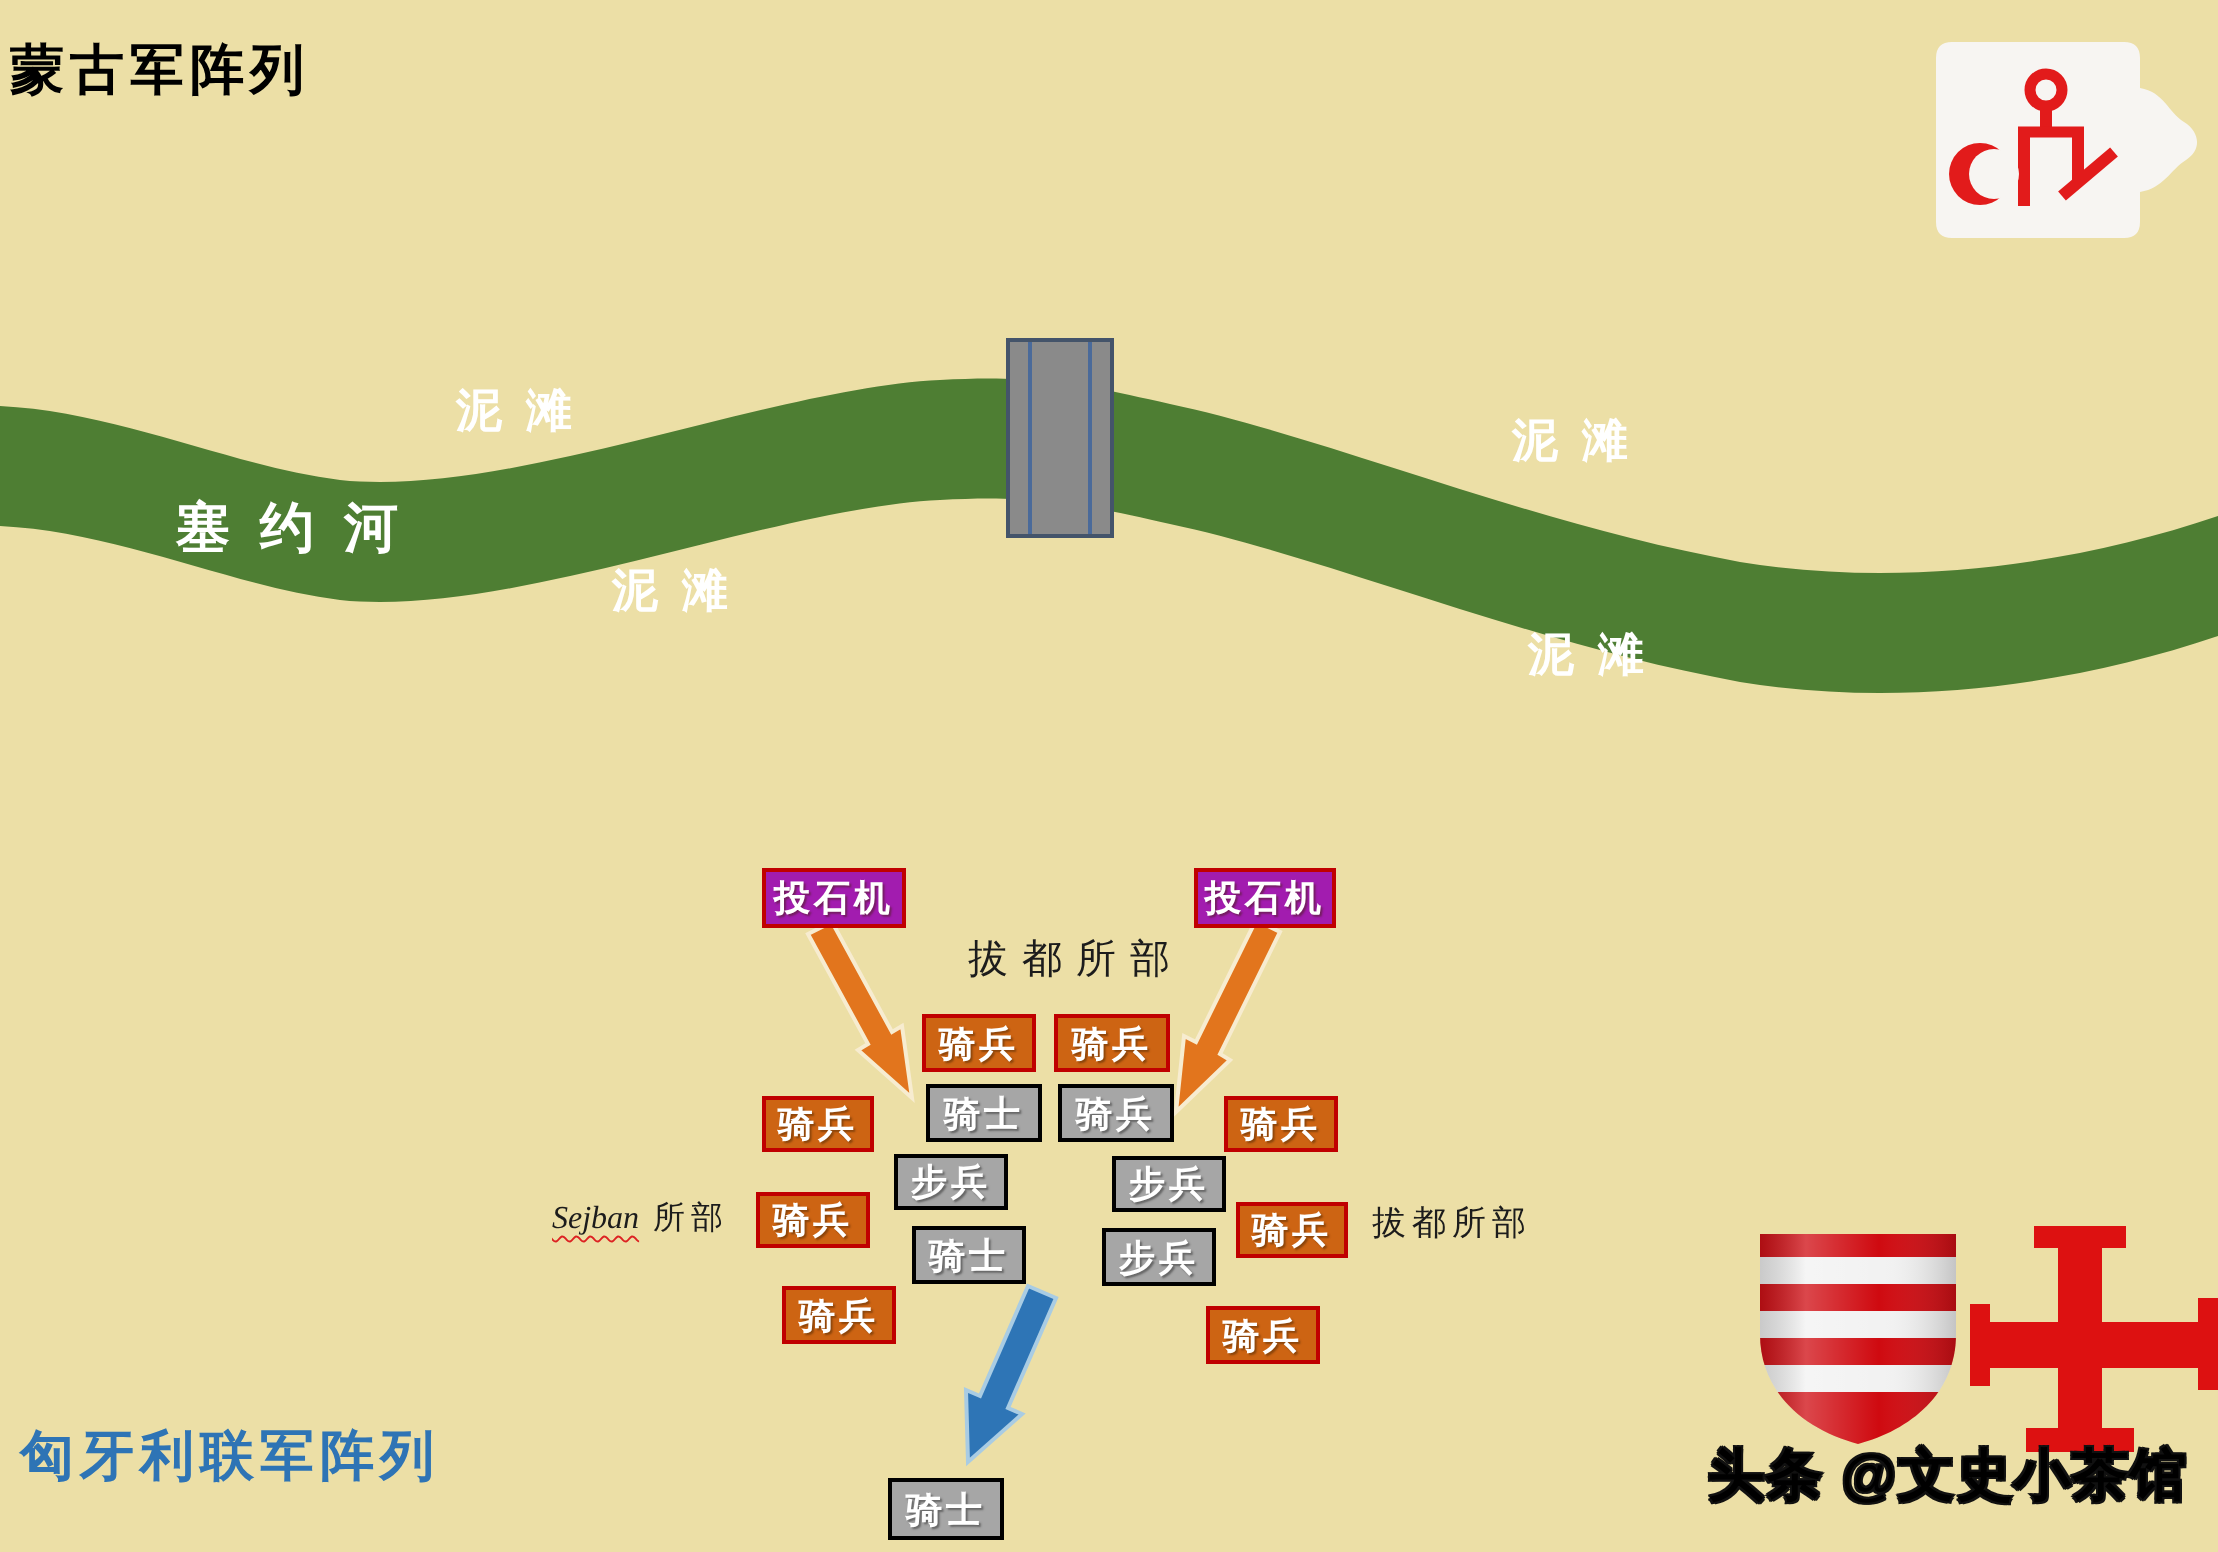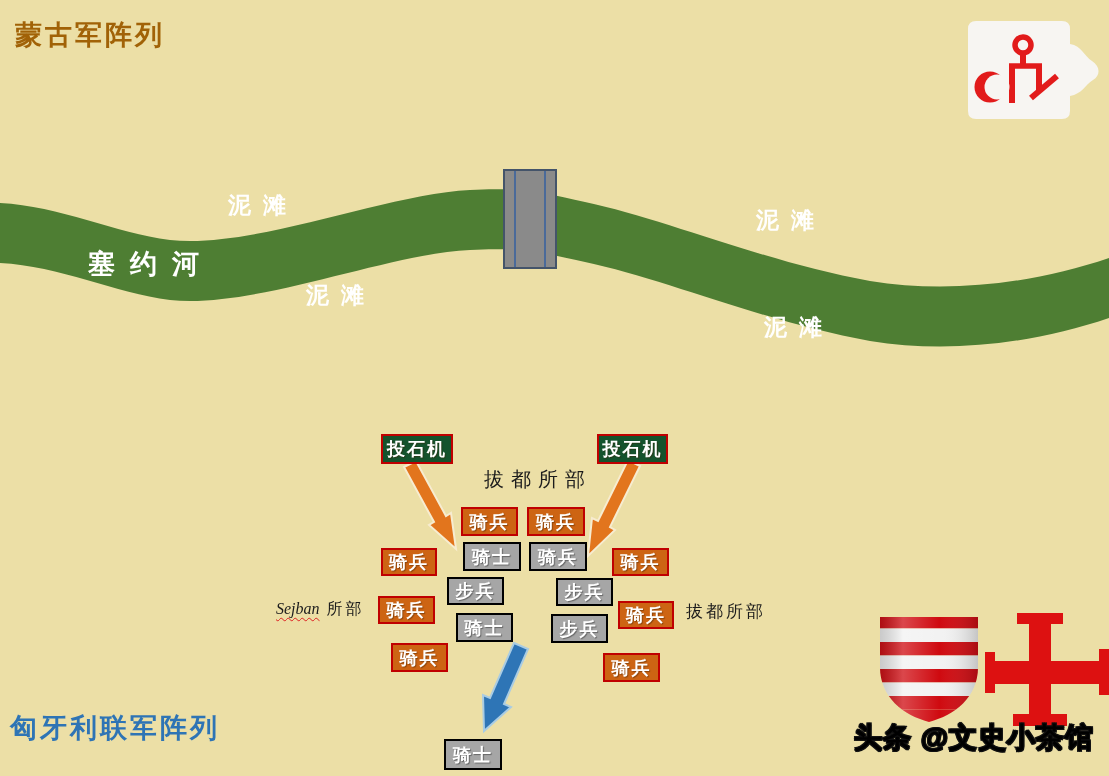--- a/index.html
+++ b/index.html
@@ -5,40 +5,40 @@
   html,body{margin:0;padding:0;}
   #stage{
     position:relative; width:1109px; height:776px; overflow:hidden;
     background:#ecdfa6;
     font-family:"Liberation Serif","DejaVu Serif",serif;
   }
   .abs{position:absolute;}
   svg{position:absolute; left:0; top:0;}
   
   .title{font-size:27px; font-weight:bold; letter-spacing:3px; white-space:nowrap;}
-  .title-mongol{left:15px; top:17px; color:#a16207;}
+  .title-mongol{left:5px; top:17px; color:#000000;}
   .title-hungarian{left:10px; top:710px; color:#2e74b5;}
   
   .river-label{color:#ffffff; font-weight:bold; white-space:nowrap;}
   .mudflat{font-size:23px; letter-spacing:12px;}
   .river-name{font-size:27px; letter-spacing:15px; left:88px; top:246px;}
   .mud-tl{left:228px; top:190px;}
   .mud-bl{left:306px; top:280px;}
   .mud-tr{left:756px; top:205px;}
   .mud-br{left:764px; top:312px;}
   
   .unit{
     position:absolute; box-sizing:border-box;
     display:flex; align-items:center; justify-content:center;
     color:#fff; font-weight:bold; font-size:18px; letter-spacing:2px;
     text-shadow:1px 1px 1px rgba(60,30,0,.45);
     white-space:nowrap;
   }
   .unit.mongol{background:#cd6413; border:2px solid #c00000;}
-  .unit.catapult{background:#14532d;}
+  .unit.catapult{background:#a21caf;}
   .unit.hun{background:#a6a6a6; border:2px solid #000000; text-shadow:1px 1px 1px rgba(40,40,40,.5);}
   
   .anno{color:#1c1c1c; white-space:nowrap;}
   .anno-batu{left:484px; top:466px; font-size:20px; letter-spacing:7px;}
   .anno-sejban{left:276px; top:599px; font-size:16px; letter-spacing:3px;}
   .anno-sejban .latin{font-family:"Liberation Serif",serif; letter-spacing:0;
     text-decoration:underline wavy #d22; text-decoration-thickness:1px; text-underline-offset:3px;font-style:italic;}
   .anno-subutai{left:686px; top:600px; font-size:17px; letter-spacing:3px;}
   .anno-bela{left:514px; top:739px; font-size:20px; letter-spacing:4px;}
   

